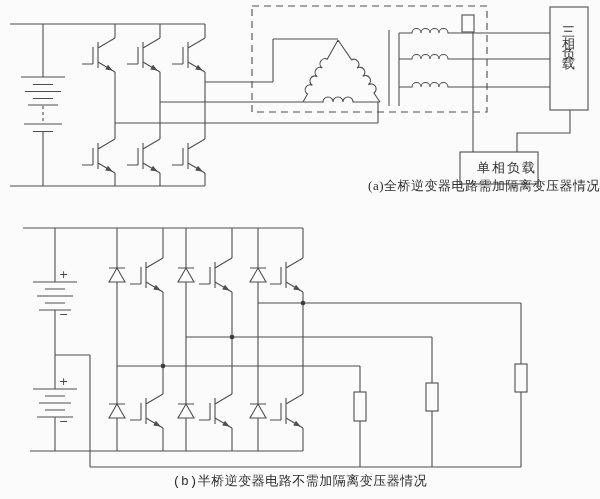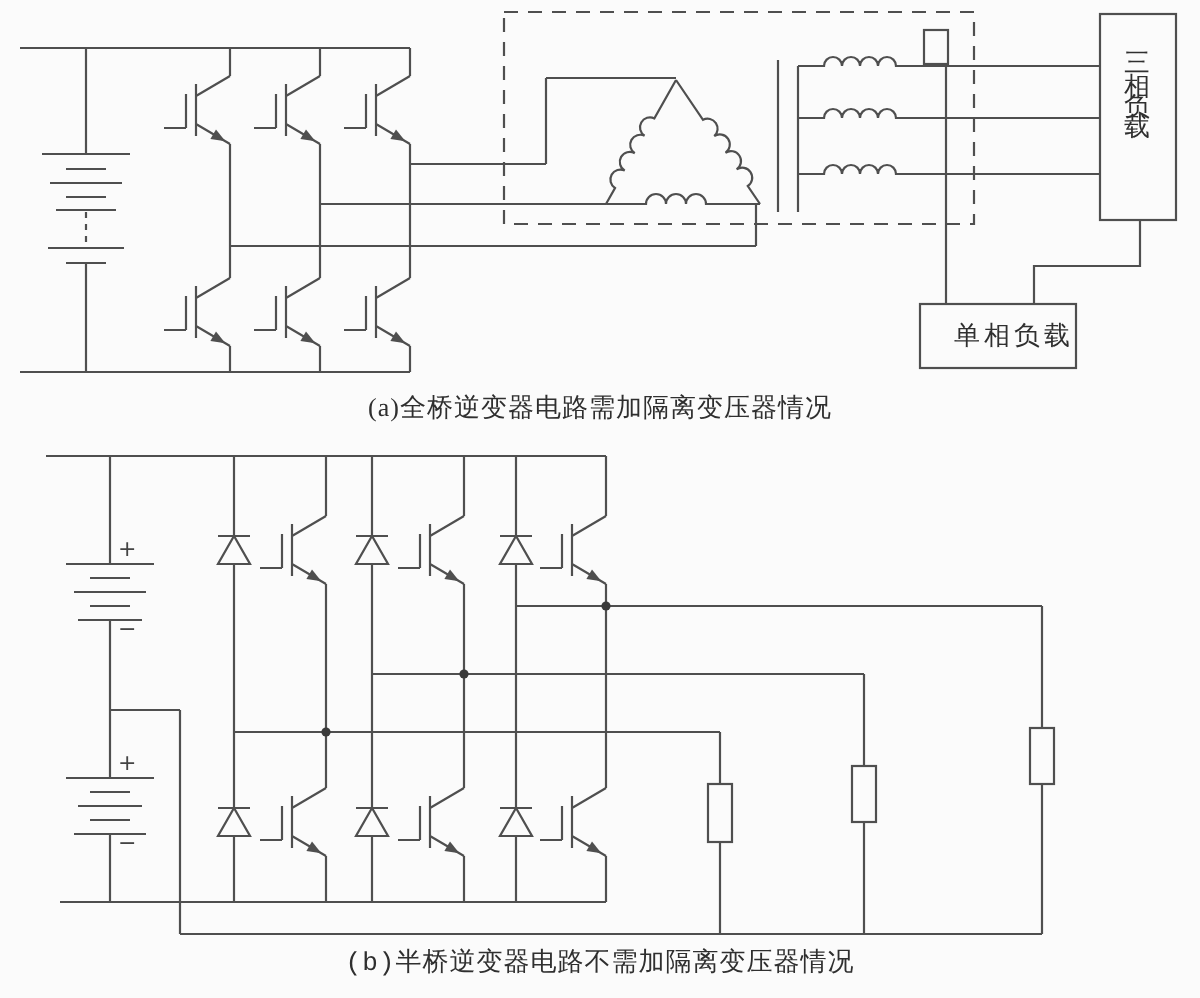--- a/index.html
+++ b/index.html
@@ -8,21 +8,21 @@
     font-family:"Liberation Serif","DejaVu Serif",serif;color:#2f2f2f;
   }
   svg{position:absolute;left:0;top:0;}
   .lines{stroke:#4f4f4f;stroke-width:1.1;fill:none;}
   .dash{stroke-dasharray:7,5;}
   .dash-s{stroke-dasharray:3,3;}
   .dot{fill:#3a3a3a;stroke:none;}
   .arrow{fill:#4f4f4f;stroke:none;}
   .txt{position:absolute;line-height:1;white-space:nowrap;}
   .caption{left:0;width:600px;text-align:center;font-size:13px;letter-spacing:0.5px;}
-  #cap-a{top:197px;}
+  #cap-a{top:179px;text-align:right;}
   #cap-b{top:475px;font-family:Liberation Mono, monospace;}
   #lbl-3ph{left:562px;top:16px;font-size:13px;writing-mode:vertical-rl;letter-spacing:10px;}
   #lbl-1ph{left:460px;top:161px;width:94px;text-align:center;font-size:13px;letter-spacing:2px;}
   .pol{font-size:11px;font-family:"DejaVu Sans",sans-serif;color:#444;}
 </style>
 </head>
 <body>
 
 <div id="stage">
 

